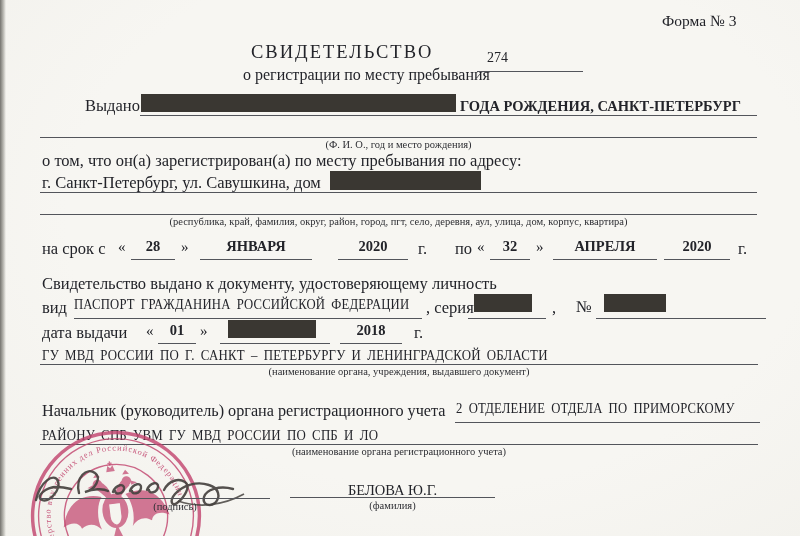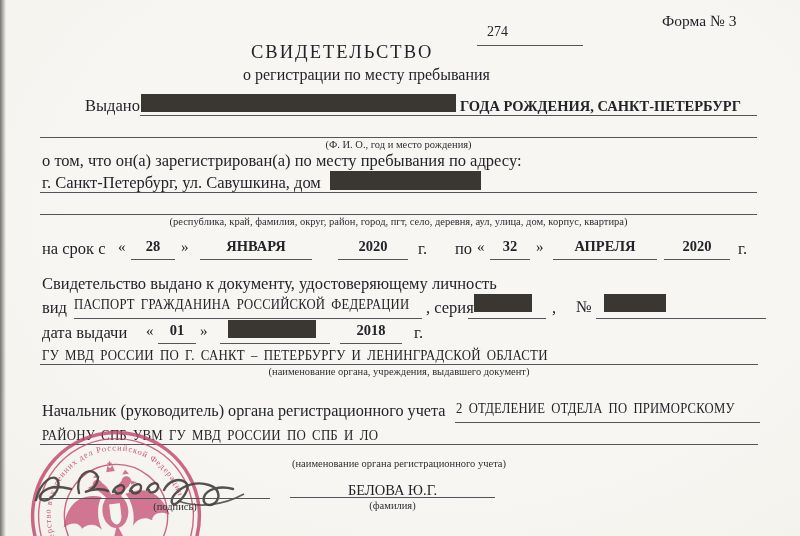--- a/index.html
+++ b/index.html
@@ -34,21 +34,21 @@
   .sig{position:absolute;left:28px;top:460px;}
 </style>
 </head>
 <body>
 
 <div class="page">
   <div class="edge-left"></div>
 
   <div class="t" style="left:662px;top:12px;font-size:15.5px;">Форма № 3</div>
   <div class="t title" style="left:251px;top:42px;">СВИДЕТЕЛЬСТВО</div>
-  <div class="cell" style="left:477px;top:24px;width:96px;font-weight:normal;font-size:14px;text-align:left;padding-left:10px;">274</div>
+  <div class="cell" style="left:477px;top:50px;width:96px;font-weight:normal;font-size:14px;text-align:left;padding-left:10px;">274</div>
   <div class="t" style="left:243px;top:66px;font-size:16px;">о регистрации по месту пребывания</div>
 
   <div class="t" style="left:85px;top:96px;">Выдано</div>
   <div class="box" style="left:141px;top:94px;width:315px;height:18px;"></div>
   <div class="t bold" style="left:460px;top:98px;font-size:14.5px;">ГОДА РОЖДЕНИЯ, САНКТ-ПЕТЕРБУРГ</div>
   <div class="hline" style="left:140px;top:115px;width:617px;"></div>
   <div class="hline" style="left:40px;top:137px;width:717px;"></div>
   <div class="cap" style="left:40px;top:139px;width:717px;">(Ф. И. О., год и место рождения)</div>
 
   <div class="t" style="left:42px;top:173px;">г. Санкт-Петербург, ул. Савушкина, дом</div>
@@ -94,21 +94,21 @@
   <div class="t" style="left:414px;top:323px;">г.</div>
 
   <div class="t caps" style="left:42px;top:348px;"><span class="narrow">ГУ МВД РОССИИ ПО Г. САНКТ – ПЕТЕРБУРГУ И ЛЕНИНГРАДСКОЙ ОБЛАСТИ</span></div>
   <div class="hline" style="left:40px;top:364px;width:718px;"></div>
   <div class="cap" style="left:40px;top:366px;width:718px;">(наименование органа, учреждения, выдавшего документ)</div>
 
   <div class="t" style="left:42px;top:402px;font-size:16.2px;">Начальник (руководитель) органа регистрационного учета</div>
   <div class="cell" style="left:455px;top:401px;width:305px;font-weight:normal;font-size:13.8px;"><span class="narrow">2 ОТДЕЛЕНИЕ ОТДЕЛА ПО ПРИМОРСКОМУ</span></div>
   <div class="t caps" style="left:42px;top:428px;"><span class="narrow">РАЙОНУ СПБ УВМ ГУ МВД РОССИИ ПО СПБ И ЛО</span></div>
   <div class="hline" style="left:40px;top:444px;width:718px;"></div>
-  <div class="cap" style="left:40px;top:458px;width:718px;">(наименование органа регистрационного учета)</div>
+  <div class="cap" style="left:40px;top:446px;width:718px;">(наименование органа регистрационного учета)</div>
 
   <svg class="stamp" width="172" height="172" viewBox="0 0 200 200">
     <defs>
       <path id="arcTop" d="M46.3,153.7 A76,76 0 1 1 153.7,153.7" fill="none"></path>
       <path id="arcBottom" d="M24,100 A76,76 0 0 0 176,100" fill="none"></path>
     </defs>
     <g stroke="#c2466f" fill="none" opacity="0.82">
       <circle cx="100" cy="100" r="97" stroke-width="4"></circle>
       <circle cx="100" cy="100" r="90" stroke-width="1.6"></circle>
       <circle cx="100" cy="100" r="60" stroke-width="1.6"></circle>

